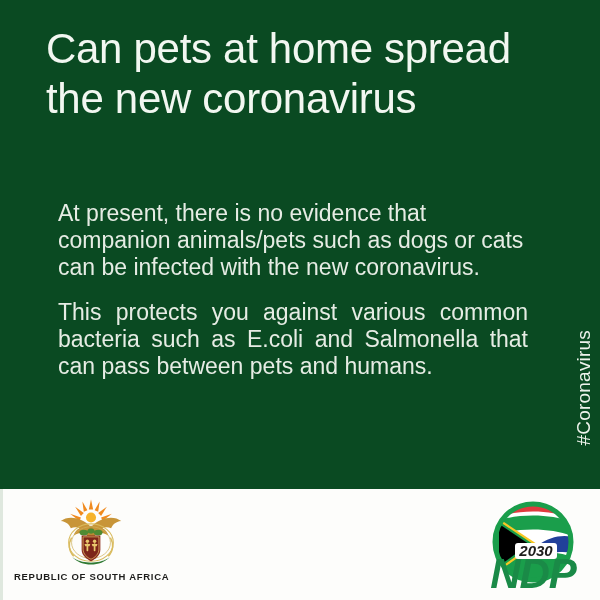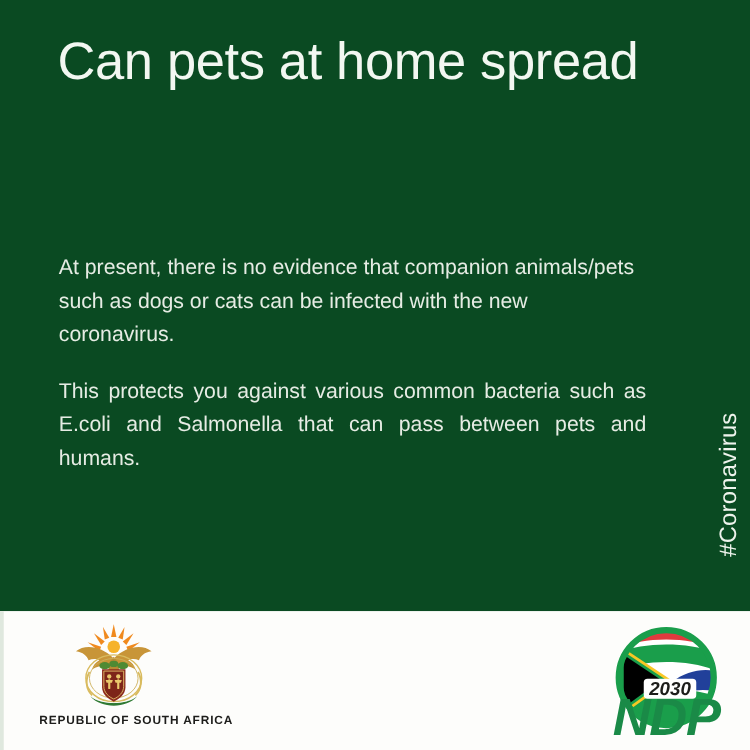--- a/index.html
+++ b/index.html
@@ -44,25 +44,25 @@
     letter-spacing: -0.3px;
   }
   .heading-line {
     display: block;
     white-space: nowrap;
   }
 
   
   .body-copy {
     position: absolute;
-    left: 47px;
+    left: 58px;
     top: 200px;
     width: 470px;
     color: #e6ece4;
-    font-size: 17px;
+    font-size: 23px;
     font-weight: 400;
     line-height: 27px;
   }
   .para {
     margin: 0 0 18px 0;
   }
   .para:last-child {
     margin-bottom: 16px;
   }
   .para.justify {
@@ -116,21 +116,20 @@
     left: 40px;
     top: 0;
     width: 74px;
     height: 72px;
   }
   .coat-caption {
     position: absolute;
     left: 0;
     top: 73px;
     width: 190px;
-    text-align: center;
     color: #1d1d1b;
     font-size: 9.5px;
     font-weight: bold;
     letter-spacing: 0.7px;
     white-space: nowrap;
   }
 
   
   .ndp-block {
     position: absolute;
@@ -156,20 +155,21 @@
 </style>
 </head>
 <body>
 
 <div id="poster">
 
   <div class="green-panel"></div>
 
   <div class="heading">
     <span class="heading-line">Can pets at home spread</span>
+    <span class="heading-line">the new coronavirus</span>
   </div>
 
   <div class="body-copy">
     <p class="para">At present, there is no evidence that companion animals/pets such as dogs or cats can be infected with the new coronavirus.</p>
     <p class="para justify">This protects you against various common bacteria such as E.coli and Salmonella that can pass between pets and humans.</p>
   </div>
 
   <div class="hashtag">#Coronavirus</div>
 
   <div class="footer"></div>

